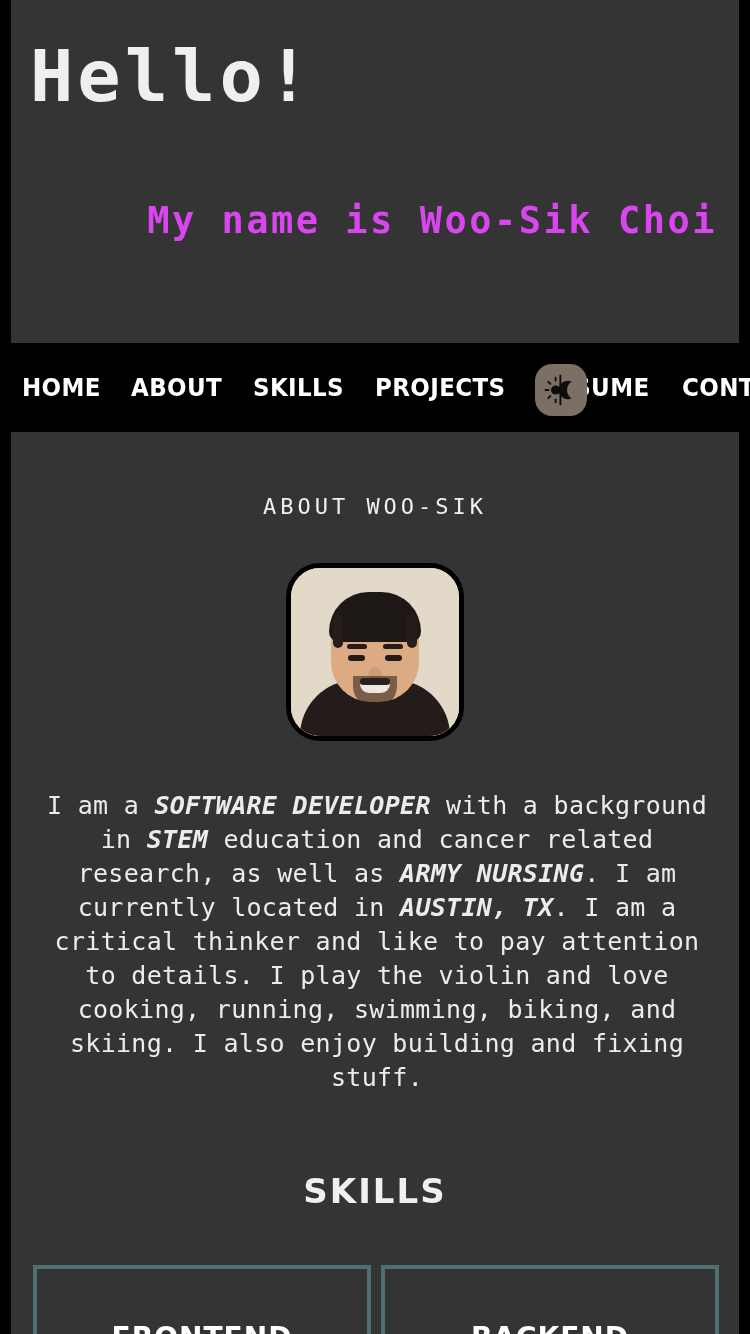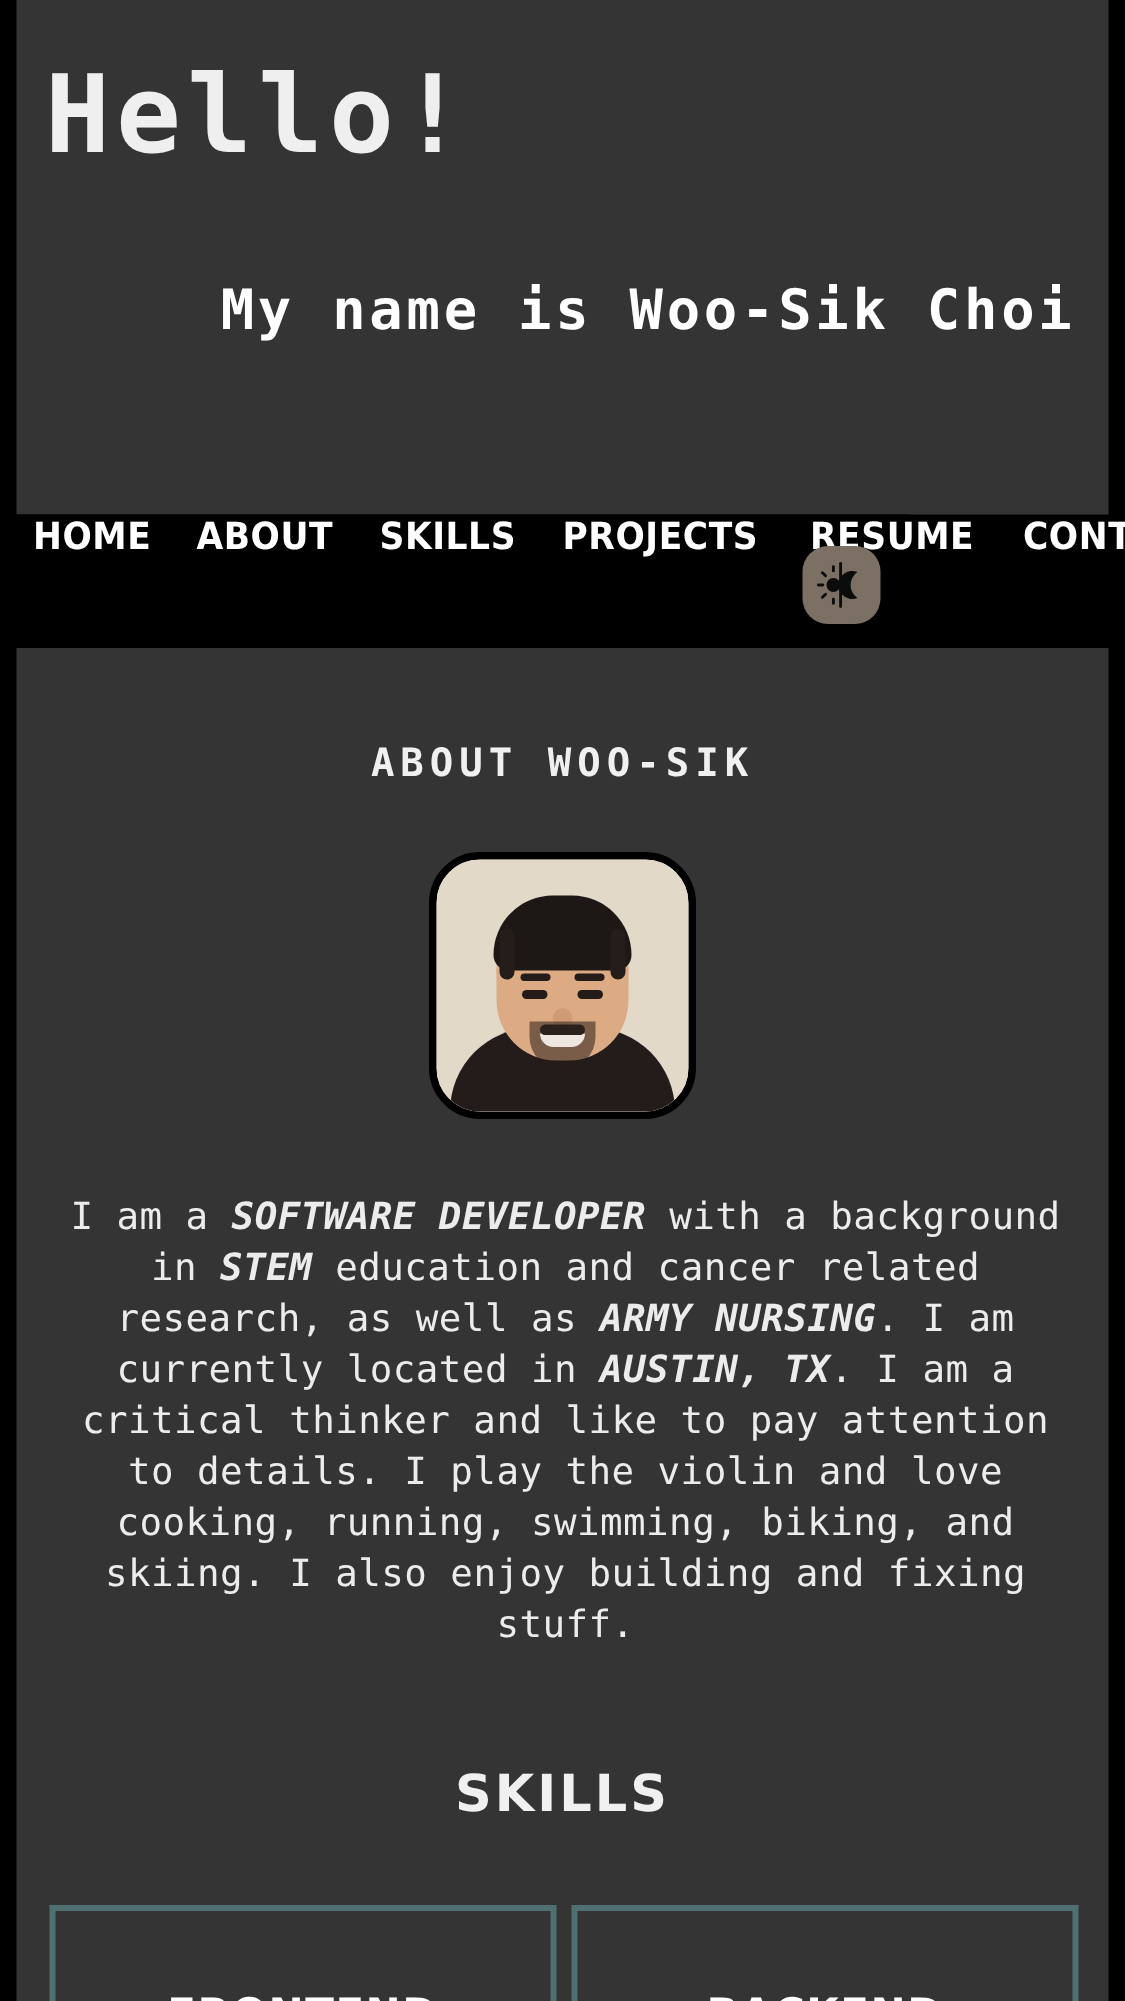--- a/index.html
+++ b/index.html
@@ -45,41 +45,41 @@
     line-height: 1;
     font-weight: 700;
     color: #efefef;
     letter-spacing: 4px;
     -webkit-font-smoothing: none;
   }
 
   .hero-sub {
     position: absolute;
     right: 22px;
-    top: 178px;
+    top: 192px;
     width: 650px;
     text-align: right;
     font-family: "DejaVu Sans Mono", "Liberation Mono", monospace;
     font-size: 37px;
     line-height: 58px;
     font-weight: 700;
-    color: #ffffff;
+    color: #d946ef;
     letter-spacing: 2.5px;
   }
 
   
   .navbar {
     position: absolute;
     left: 0;
     top: 343px;
     width: 606px;
     height: 89px;
     background: #000000;
     display: flex;
-    align-items: flex-start;
+    align-items: center;
   }
 
   .nav-links {
     display: flex;
     align-items: center;
     gap: 23px;
     padding-left: 22px;
     flex: 1 1 auto;
   }
 
@@ -122,22 +122,22 @@
     top: 432px;
     width: 728px;
     height: 902px;
     background: #343434;
     overflow: hidden;
   }
 
   .section-heading {
     text-align: center;
     font-family: "DejaVu Sans Mono", "Liberation Mono", monospace;
-    font-size: 26px;
-    font-weight: 700;
+    font-size: 22px;
+    font-weight: 400;
     color: #f0f0f0;
     letter-spacing: 4px;
   }
 
   .about-heading {
     margin-top: 62px;
   }
 
   .avatar-wrap {
     display: flex;

